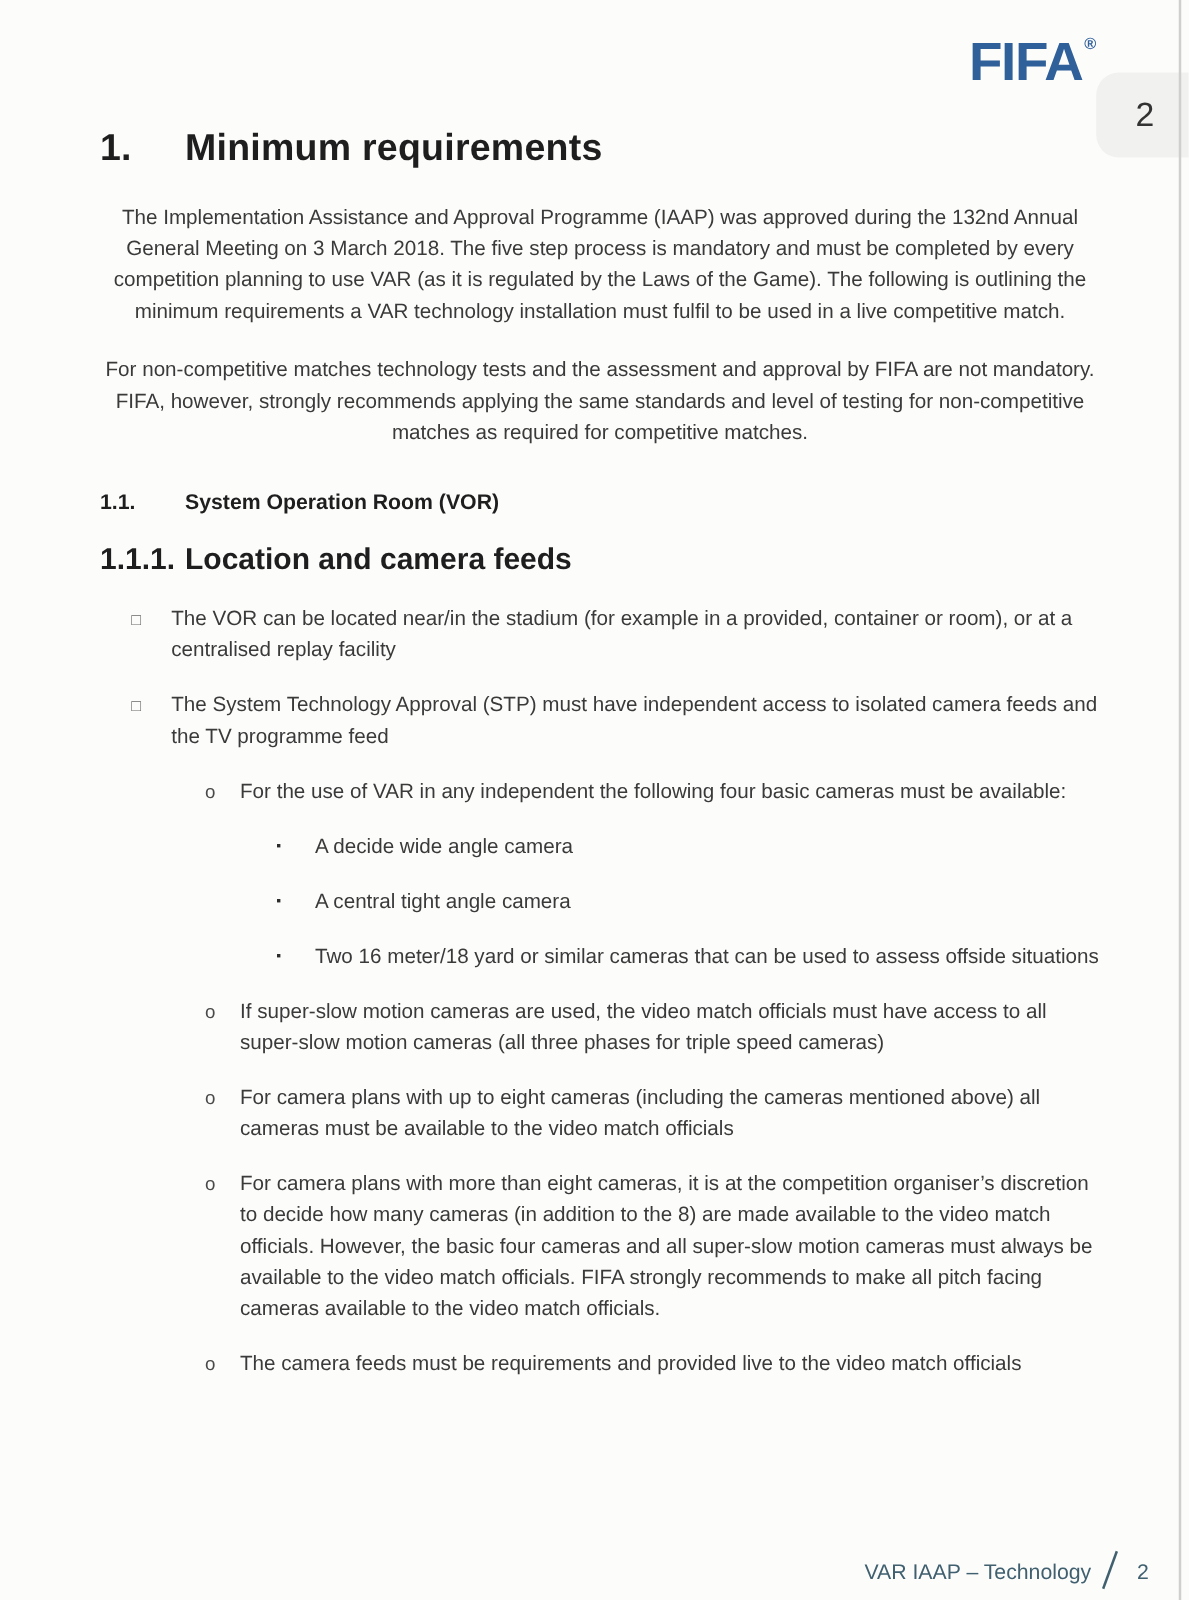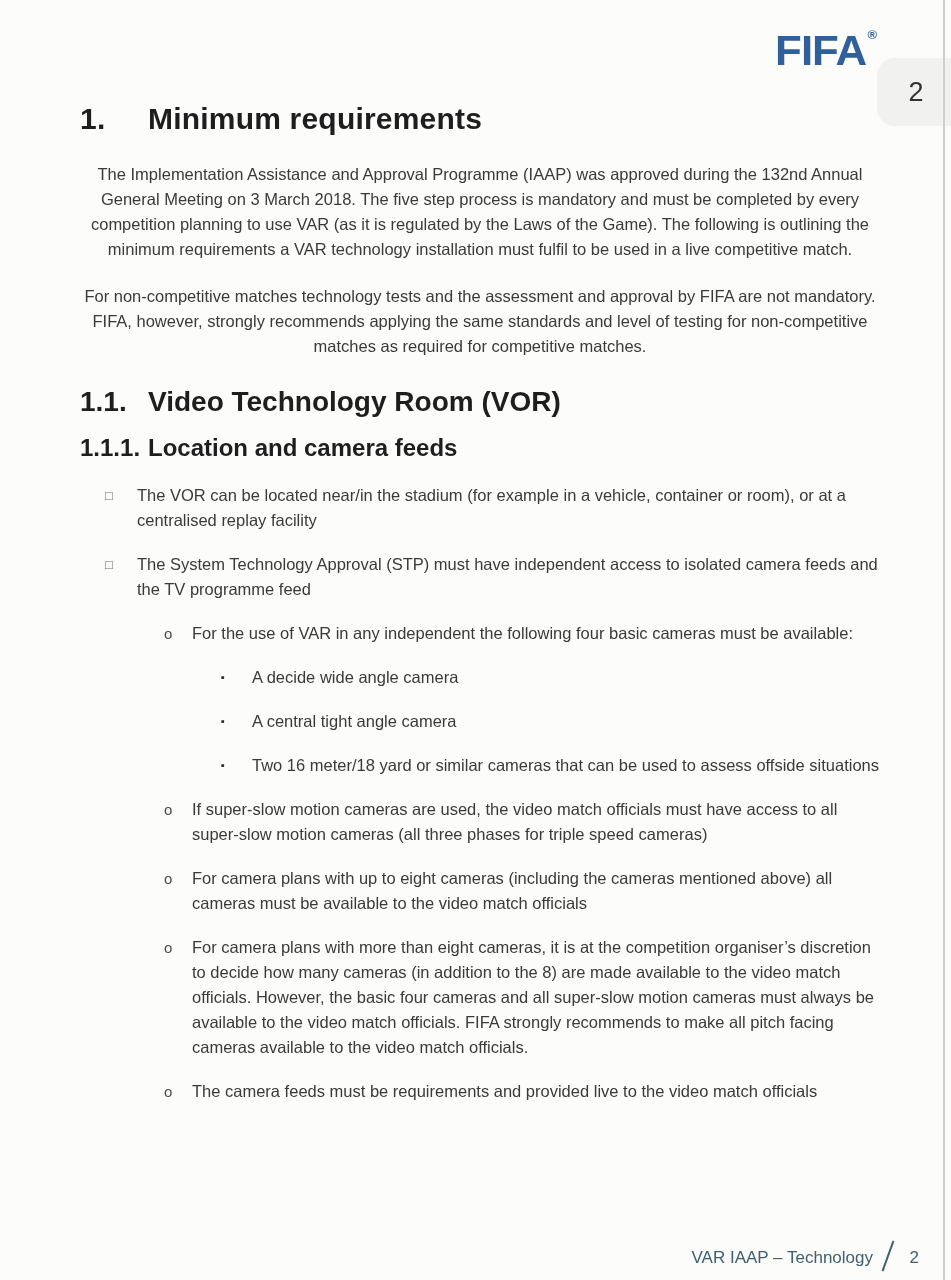--- a/index.html
+++ b/index.html
@@ -57,21 +57,21 @@
 
   .para{
     font-size:16.5px;line-height:25px;margin:0 0 22px 0;
     color:var(--body-text,#3a3a3a);
     text-align:center;
   }
   .para.second{margin-bottom:28px;}
 
   .h2{
     display:flex;align-items:center;
-    font-size:28px;font-weight:800;color:var(--heading-text,#1e1e1e);
+    font-size:17px;font-weight:800;color:var(--heading-text,#1e1e1e);
     line-height:30px;margin:0 0 18px 0;
   }
   .h2 .h-num{width:68px;flex:none;}
 
   .h3{
     display:flex;align-items:baseline;
     font-size:24px;font-weight:800;color:var(--heading-text,#1e1e1e);
     line-height:26px;margin:0 0 22px 0;
   }
   .h3 .h-num{width:68px;flex:none;}
@@ -123,31 +123,31 @@
     <div class="h1">
       <span class="h-num">1.</span>
       <span>Minimum requirements</span>
     </div>
 
     <p class="para">The Implementation Assistance and Approval Programme (IAAP) was approved during the 132nd Annual General Meeting on 3 March 2018. The five step process is mandatory and must be completed by every competition planning to use VAR (as it is regulated by the Laws of the Game). The following is outlining the minimum requirements a VAR technology installation must fulfil to be used in a live competitive match.</p>
     <p class="para second">For non-competitive matches technology tests and the assessment and approval by FIFA are not mandatory. FIFA, however, strongly recommends applying the same standards and level of testing for non-competitive matches as required for competitive matches.</p>
 
     <div class="h2">
       <span class="h-num">1.1.</span>
-      <span>Video Technology Room (VOR)</span>
+      <span>System Operation Room (VOR)</span>
     </div>
 
     <div class="h3">
       <span class="h-num">1.1.1.</span>
       <span>Location and camera feeds</span>
     </div>
 
     <div class="bullet lvl1">
       <span class="marker">□</span>
-      <span>The VOR can be located near/in the stadium (for example in a vehicle, container or room), or at a centralised replay facility</span>
+      <span>The VOR can be located near/in the stadium (for example in a provided, container or room), or at a centralised replay facility</span>
     </div>
 
     <div class="bullet lvl1">
       <span class="marker">□</span>
       <span>The System Technology Approval (STP) must have independent access to isolated camera feeds and the TV programme feed</span>
     </div>
 
     <div class="bullet lvl2">
       <span class="marker">o</span>
       <span>For the use of VAR in any independent the following four basic cameras must be available:</span>

